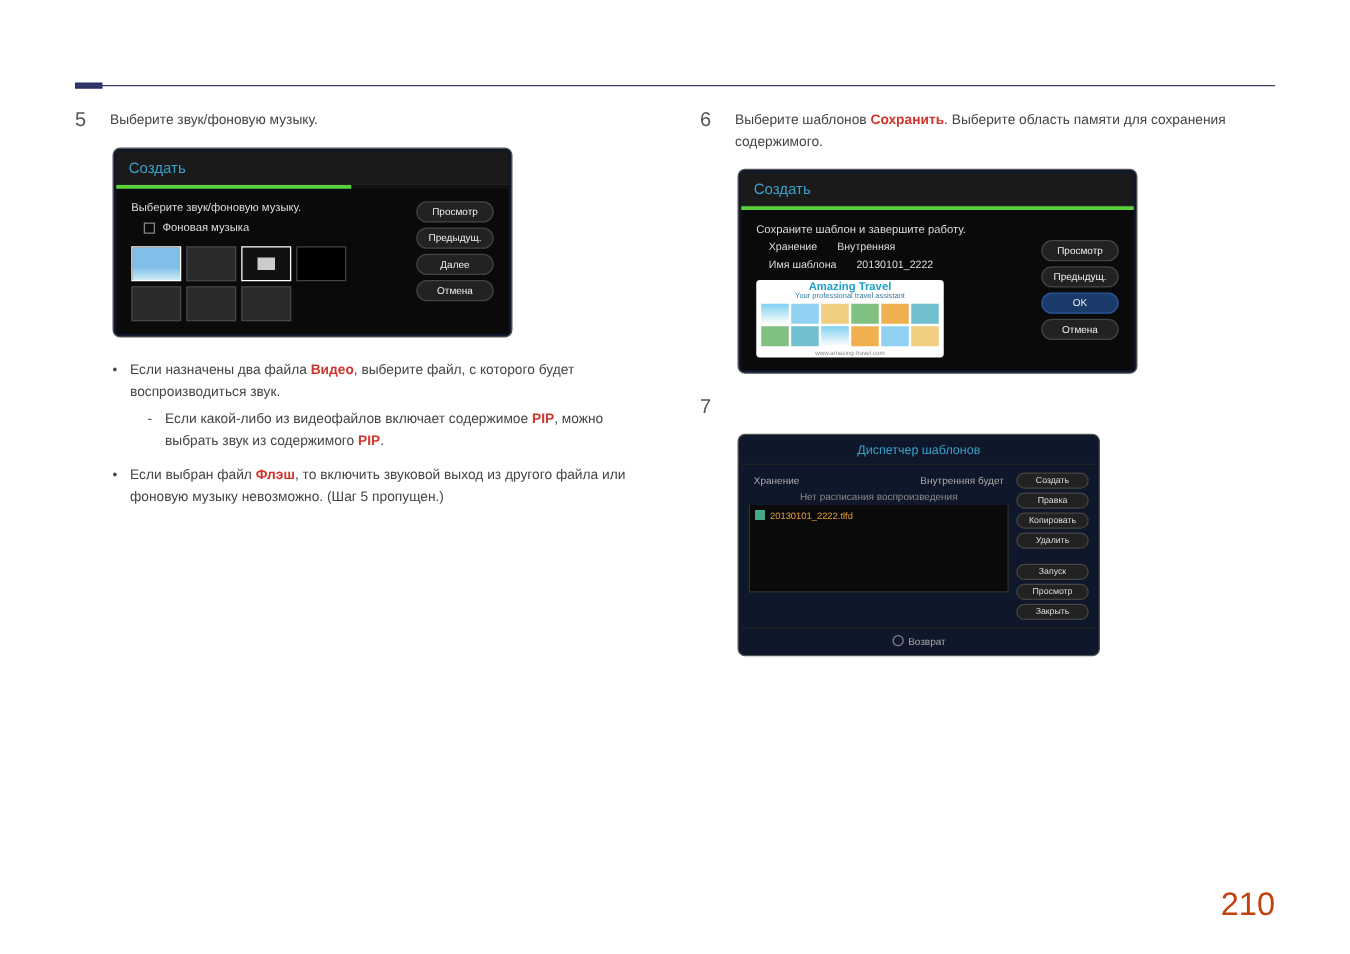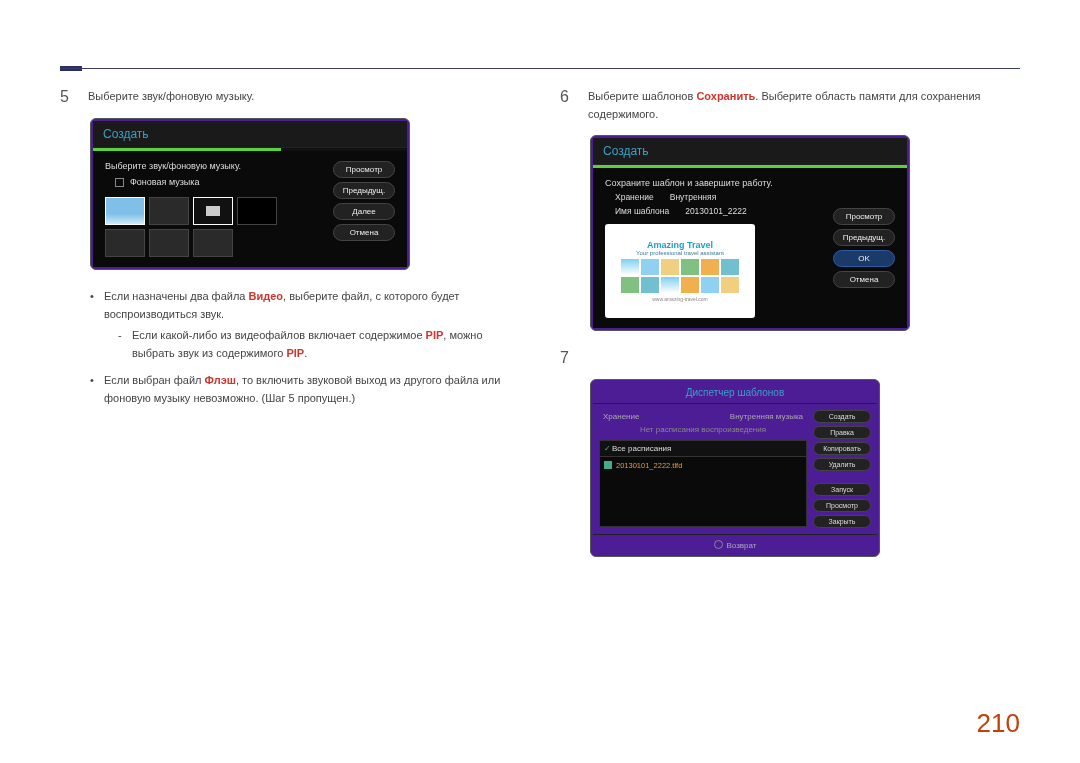--- a/index.html
+++ b/index.html
@@ -27,21 +27,21 @@
     position: absolute;
     top: 66px; left: 60px; width: 22px;
     border-top: 5px solid #2a2e6a;
   }
   .content { margin-top: 40px; }
   .step { display: flex; gap: 12px; margin-bottom: 12px; }
   .step-num { font-size: 16px; font-weight: 300; color: #555; width: 16px; flex-shrink:0; }
   .step-text { line-height: 1.6; color: #444; }
   .red { color: #d0342c; font-weight: bold; text-align: center; }
   .screen {
-    background: #4c1d95;
+    background: #0f172a;
     border: 1px solid #555;
     border-radius: 6px;
     margin: 10px 0 18px 30px;
     padding: 2px;
     color: #ddd;
     font-size: 9px;
   }
   .scr-title {
     background: #1a1a1a;
     color: #3aa1c8;
@@ -100,21 +100,21 @@
   .notes li::before { content: "•"; position: absolute; left: 0; }
   .sub { margin-left: 14px; margin-top:4px;}
   .sub li::before { content: "-"; }
   
   .field-row { display: flex; gap: 16px; margin: 4px 10px; font-size: 8.5px;}
   .preview-card {
     background: #fff;
     border-radius: 3px;
     width: 150px;
     margin-top: 8px;
-    padding: 16px;
+    padding: 0;
     color: #2a6aa0;
     text-align: center;
   }
   .preview-card .pt { font-size: 9px; font-weight:bold; color:#1ea1c8;}
   .preview-card .ps { font-size: 6px; color:#3a7aa0; margin-bottom:3px;}
   .tile-row { display:flex; gap:2px; justify-content:center;}
   .tile { width:22px; height:16px; background:#9cd; }
   .tile.t1{background:linear-gradient(#7fd0f0,#fff);}
   .tile.t2{background:#f0d080;}
   .tile.t3{background:#80c080;}
@@ -261,26 +261,23 @@
     <div class="step">
       <div class="step-num">7</div>
     </div>
 
     <div class="screen" style="width:290px">
       <div class="mgr-title">Диспетчер шаблонов</div>
       <div class="mgr-body">
         <div class="mgr-left">
           <div class="mgr-row">
             <span>Хранение</span>
-            <span>Внутренняя музыка</span>
+            <span>Внутренняя будет</span>
           </div>
           <div class="mgr-row" style="justify-content:center;color:#888">Нет расписания воспроизведения</div>
-          <div class="mgr-sched">
-            <span class="g">✓</span><span>Все расписания</span>
-          </div>
           <div style="background:#0a0a0a;border:1px solid #333;border-top:none;height:70px;padding:2px;">
             <div class="mgr-item">20130101_2222.tlfd</div>
           </div>
         </div>
         <div class="mgr-right">
           <div class="sbtn">Создать</div>
           <div class="sbtn">Правка</div>
           <div class="sbtn">Копировать</div>
           <div class="sbtn">Удалить</div>
           <div style="height:6px"></div>

